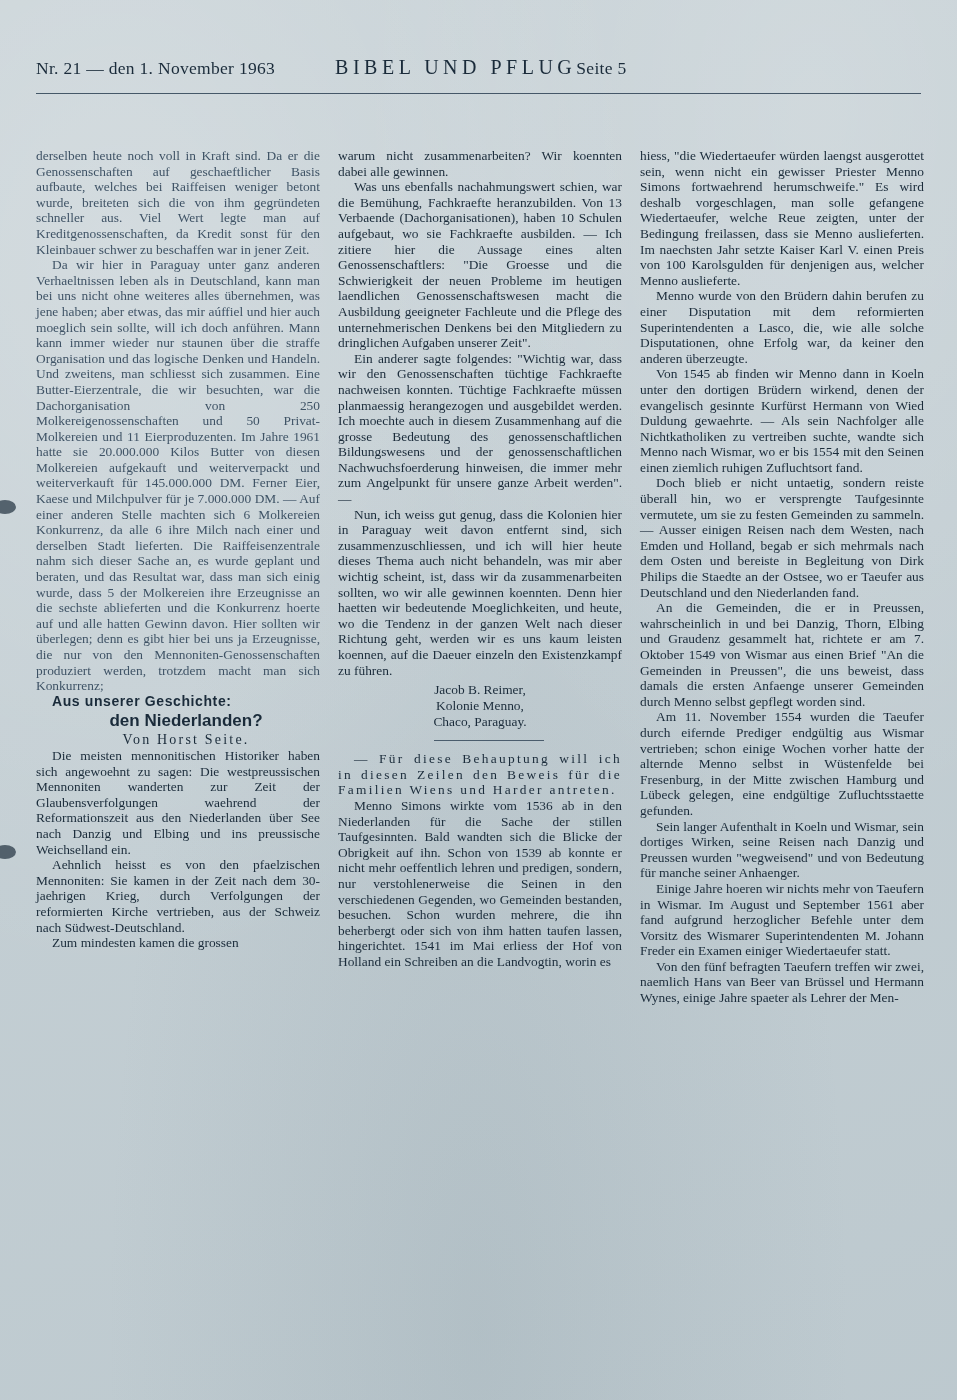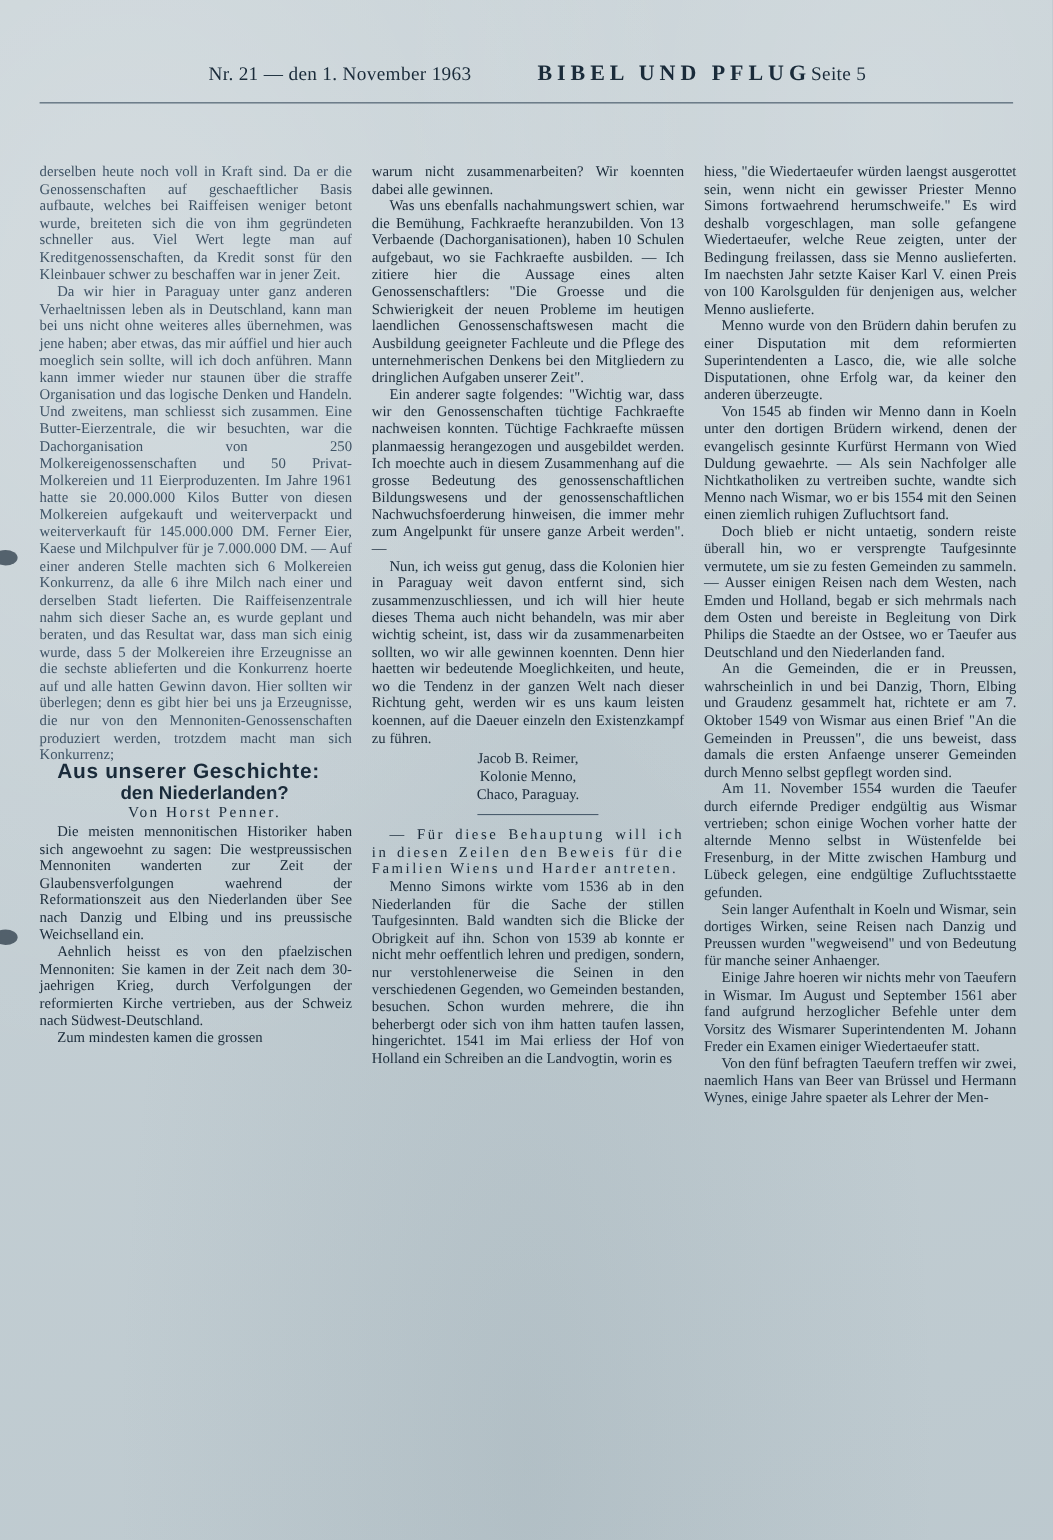--- a/index.html
+++ b/index.html
@@ -34,30 +34,29 @@
   }
 
   
   .masthead {
     position: absolute;
     left: 36px;
     top: 56px;
     width: 885px;
     display: flex;
     align-items: baseline;
-    justify-content: center;
+    justify-content: flex-start;
     font-size: 17.5px;
     letter-spacing: 0.3px;
-    margin-left: 10px;
   }
   .masthead .issue { white-space: nowrap; }
   .masthead .title {
     font-size: 20px;
     letter-spacing: 4.5px;
-    font-weight: bold;
+    font-weight: normal;
     margin-left: 60px;
   }
   .masthead .pageno { white-space: nowrap; }
   .rule {
     position: absolute;
     left: 36px;
     top: 93px;
     width: 885px;
     height: 1px;
     background: #2d4154;
@@ -102,21 +101,21 @@
   .hr-short {
     width: 110px;
     height: 1px;
     background: #2d4154;
     margin: 10px auto 10px 96px;
     opacity: 0.8;
   }
 
   .section-head {
     font-family: "Liberation Sans", sans-serif;
-    font-size: 19px;
+    font-size: 14px;
     font-weight: bold;
     letter-spacing: 0.6px;
     margin: 8px 0 14px 0;
     text-indent: 0;
     text-align: left;
   }
   .article-title {
     font-family: "Liberation Sans", sans-serif;
     font-weight: bold;
     font-size: 17px;
@@ -164,21 +163,21 @@
     <div class="rule"></div>
 
     <div class="columns">
 
       <div class="col">
         <p class="noindent faded">derselben heute noch voll in Kraft sind. Da er die Genossenschaften auf geschaeftlicher Basis aufbaute, welches bei Raiffeisen weniger betont wurde, breiteten sich die von ihm gegründeten schneller aus. Viel Wert legte man auf Kreditgenossenschaften, da Kredit sonst für den Kleinbauer schwer zu beschaffen war in jener Zeit.</p>
         <p class="faded">Da wir hier in Paraguay unter ganz anderen Verhaeltnissen leben als in Deutschland, kann man bei uns nicht ohne weiteres alles übernehmen, was jene haben; aber etwas, das mir aúffiel und hier auch moeglich sein sollte, will ich doch anführen. Mann kann immer wieder nur staunen über die straffe Organisation und das logische Denken und Handeln. Und zweitens, man schliesst sich zusammen. Eine Butter-Eierzentrale, die wir besuchten, war die Dachorganisation von 250 Molkereigenossenschaften und 50 Privat-Molkereien und 11 Eierproduzenten. Im Jahre 1961 hatte sie 20.000.000 Kilos Butter von diesen Molkereien aufgekauft und weiterverpackt und weiterverkauft für 145.000.000 DM. Ferner Eier, Kaese und Milchpulver für je 7.000.000 DM. — Auf einer anderen Stelle machten sich 6 Molkereien Konkurrenz, da alle 6 ihre Milch nach einer und derselben Stadt lieferten. Die Raiffeisenzentrale nahm sich dieser Sache an, es wurde geplant und beraten, und das Resultat war, dass man sich einig wurde, dass 5 der Molkereien ihre Erzeugnisse an die sechste ablieferten und die Konkurrenz hoerte auf und alle hatten Gewinn davon. Hier sollten wir überlegen; denn es gibt hier bei uns ja Erzeugnisse, die nur von den Mennoniten-Genossenschaften produziert werden, trotzdem macht man sich Konkurrenz;</p>
 
         <p class="section-head">Aus unserer Geschichte:</p>
         <p class="article-title l2">den Niederlanden?</p>
-        <p class="byline">Von Horst Penner.</p>
+        <p class="byline">Von Horst Seite.</p>
 
         <p>Die meisten mennonitischen Historiker haben sich angewoehnt zu sagen: Die westpreussischen Mennoniten wanderten zur Zeit der Glaubensverfolgungen waehrend der Reformationszeit aus den Niederlanden über See nach Danzig und Elbing und ins preussische Weichselland ein.</p>
         <p>Aehnlich heisst es von den pfaelzischen Mennoniten: Sie kamen in der Zeit nach dem 30-jaehrigen Krieg, durch Verfolgungen der reformierten Kirche vertrieben, aus der Schweiz nach Südwest-Deutschland.</p>
         <p>Zum mindesten kamen die grossen</p>
       </div>
 
       <div class="col">
         <p class="noindent">warum nicht zusammenarbeiten? Wir koennten dabei alle gewinnen.</p>
         <p>Was uns ebenfalls nachahmungswert schien, war die Bemühung, Fachkraefte heranzubilden. Von 13 Verbaende (Dachorganisationen), haben 10 Schulen aufgebaut, wo sie Fachkraefte ausbilden. — Ich zitiere hier die Aussage eines alten Genossenschaftlers: "Die Groesse und die Schwierigkeit der neuen Probleme im heutigen laendlichen Genossenschaftswesen macht die Ausbildung geeigneter Fachleute und die Pflege des unternehmerischen Denkens bei den Mitgliedern zu dringlichen Aufgaben unserer Zeit".</p>
         <p>Ein anderer sagte folgendes: "Wichtig war, dass wir den Genossenschaften tüchtige Fachkraefte nachweisen konnten. Tüchtige Fachkraefte müssen planmaessig herangezogen und ausgebildet werden. Ich moechte auch in diesem Zusammenhang auf die grosse Bedeutung des genossenschaftlichen Bildungswesens und der genossenschaftlichen Nachwuchsfoerderung hinweisen, die immer mehr zum Angelpunkt für unsere ganze Arbeit werden". —</p>

